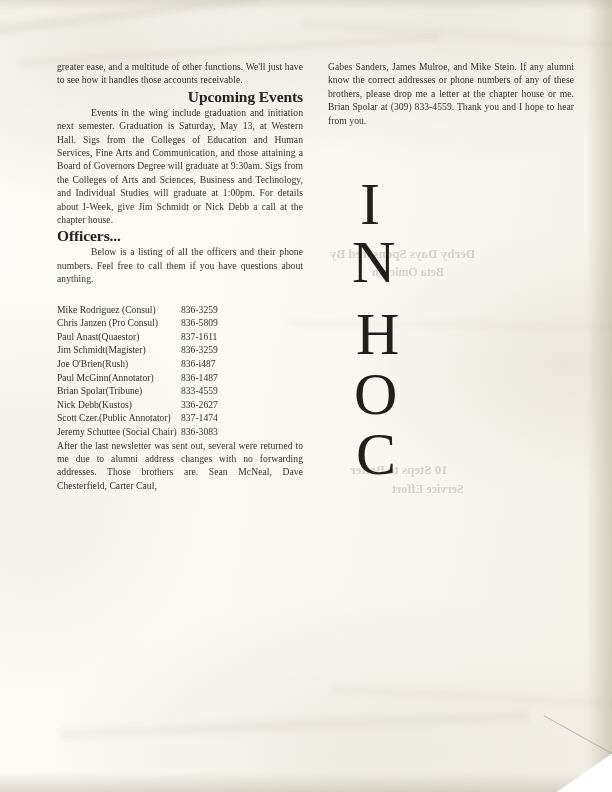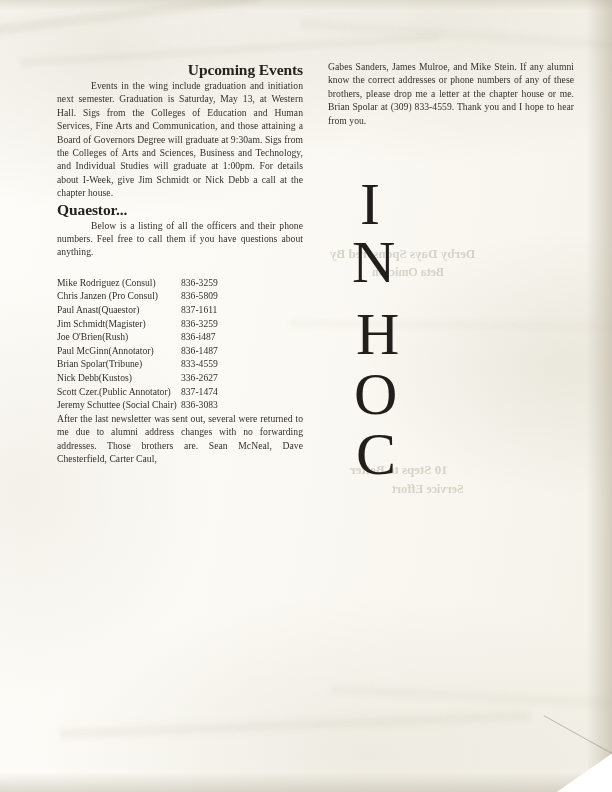--- a/index.html
+++ b/index.html
@@ -172,26 +172,27 @@
   <div class="streak streak-e"></div>
   <div class="streak streak-f"></div>
 
   <div class="bleed bleed-h" style="left:330px; top:246px; font-size:13px;">Derby Days Sponsored By</div>
   <div class="bleed bleed-h" style="left:372px; top:265px; font-size:12px;">Beta Omicron</div>
   <div class="bleed bleed-h" style="left:350px; top:462px; font-size:13px;">10 Steps to Better</div>
   <div class="bleed bleed-h" style="left:392px; top:482px; font-size:12px;">Service Effort</div>
 
   <div class="col col-left scan-soft">
 
+    <p class="body">greater ease, and a multitude of other functions.  We'll just have to see how it handles those accounts receivable.</p>
 
     <h2 class="heading sp-events-h">Upcoming Events</h2>
 
     <p class="body indent sp-events-b">Events in the wing include graduation and initiation next semester.  Graduation is Saturday, May 13, at Western Hall.  Sigs from the Colleges of Education and Human Services, Fine Arts and Communication, and those attaining a Board of Governors Degree will graduate at 9:30am.  Sigs from the Colleges of Arts and Sciences, Business and Technology, and Individual Studies will graduate at 1:00pm.  For details about I-Week, give Jim Schmidt or Nick Debb a call at the chapter house.</p>
 
-    <h2 class="heading sp-officers-h">Quaestor...</h2>
+    <h2 class="heading sp-officers-h">Officers...</h2>
 
     <p class="body indent sp-officers-b">Below is a listing of all the officers and their phone numbers.  Feel free to call them if you have questions about anything.</p>
 
     <div class="roster sp-roster" id="roster">
         <div class="roster-row">
           <span class="roster-name">Mike Rodriguez (Consul)</span>
           <span class="roster-phone">836-3259</span>
         </div>
         <div class="roster-row">
           <span class="roster-name">Chris Janzen (Pro Consul)</span>

